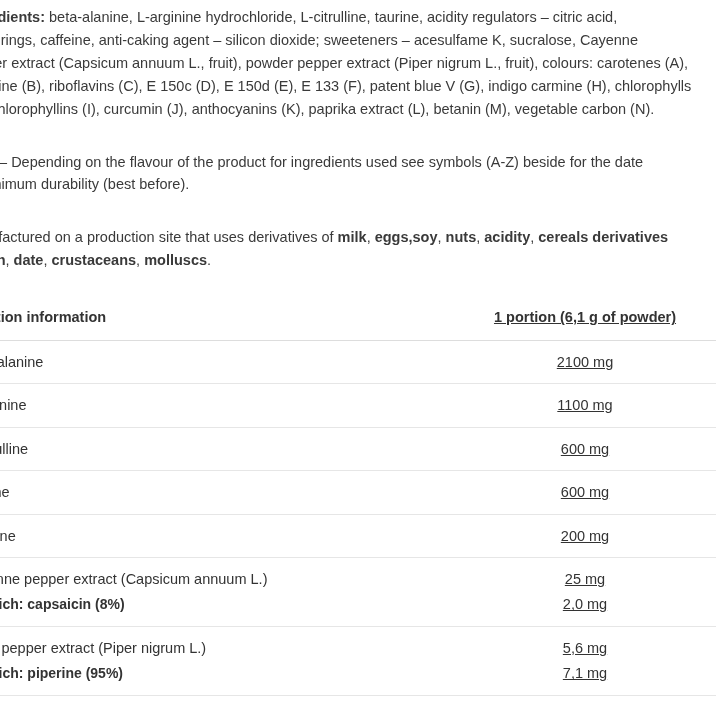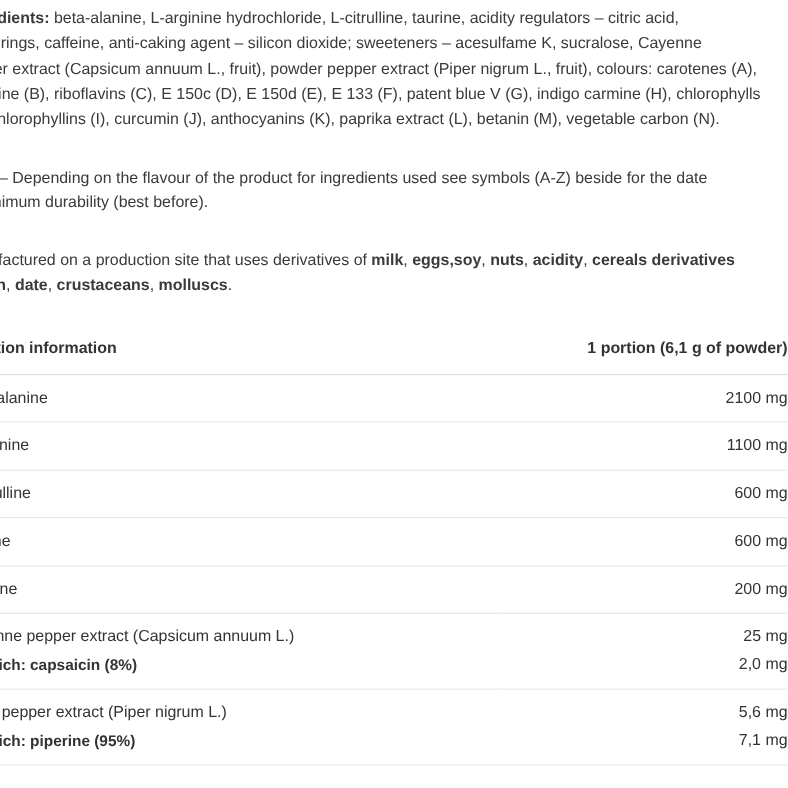--- a/index.html
+++ b/index.html
@@ -64,22 +64,23 @@
     padding-bottom: 11px;
   }
   td.col-name {
     width: 492px;
     text-align: left;
     color: #333333;
     padding-left: 0;
   }
   td.col-val {
     width: 262px;
-    text-align: right;
+    text-align: center;
     color: #333333;
+    text-decoration: underline;
   }
   .sub {
     font-weight: bold;
     font-size: 14px;
   }
   .sub-line {
     margin-top: 3px;
   }
   .name-main { }
   .nowrap { white-space: nowrap; }

